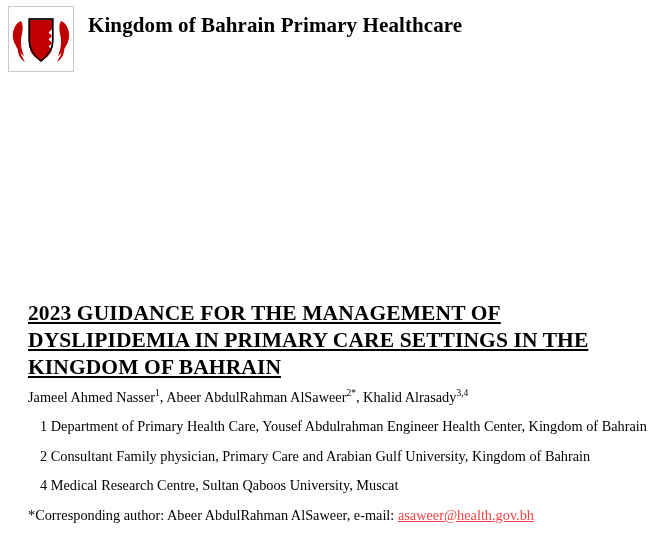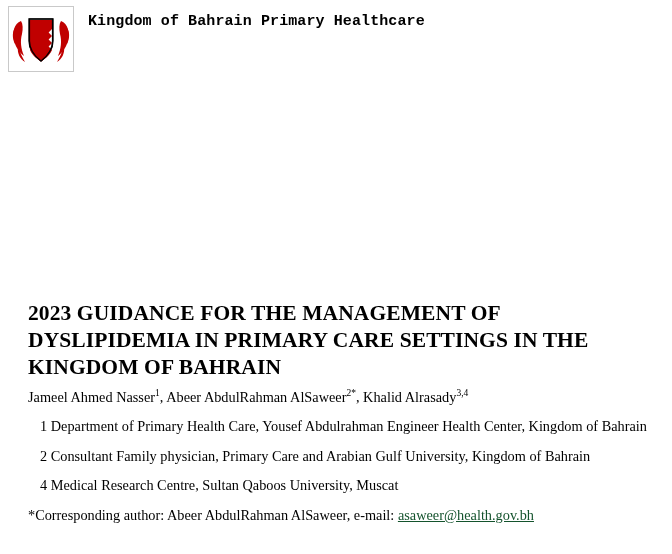--- a/index.html
+++ b/index.html
@@ -34,42 +34,43 @@
     background: #ffffff;
     box-sizing: border-box;
   }
   .emblem svg {
     display: block;
   }
   .header-title {
     position: absolute;
     left: 88px;
     top: 13px;
-    font-family: Liberation Mono, monospace;
+    font-family: Liberation Serif, serif;
     font-weight: bold;
-    font-size: 15px;
+    font-size: 21px;
     letter-spacing: 0.1px;
     white-space: nowrap;
   }
 
   
   .article {
     position: absolute;
     left: 28px;
     top: 300px;
     width: 634px;
   }
 
   .doc-title {
     font-family: "Liberation Serif", serif;
     font-weight: bold;
     font-size: 21.5px;
     line-height: 27px;
     margin: 0 0 4px 0;
     letter-spacing: 0.1px;
+    text-decoration: underline;
   }
 
   .authors {
     font-size: 14.3px;
     line-height: 17px;
     margin: 8px 0 1px 0;
   }
   .authors sup {
     font-size: 9.5px;
     vertical-align: super;
@@ -84,21 +85,21 @@
     text-indent: -14px;
   }
 
   .corresponding {
     font-size: 14.3px;
     line-height: 17.6px;
     margin: 0;
   }
   .corresponding a,
   .email-link {
-    color: #14532d;
+    color: #ef4444;
     text-decoration: underline;
   }
 </style>
 </head>
 <body>
 
 <div class="header">
 
   <div class="emblem">
     <svg width="64" height="64" viewBox="0 0 64 64" aria-hidden="true">

